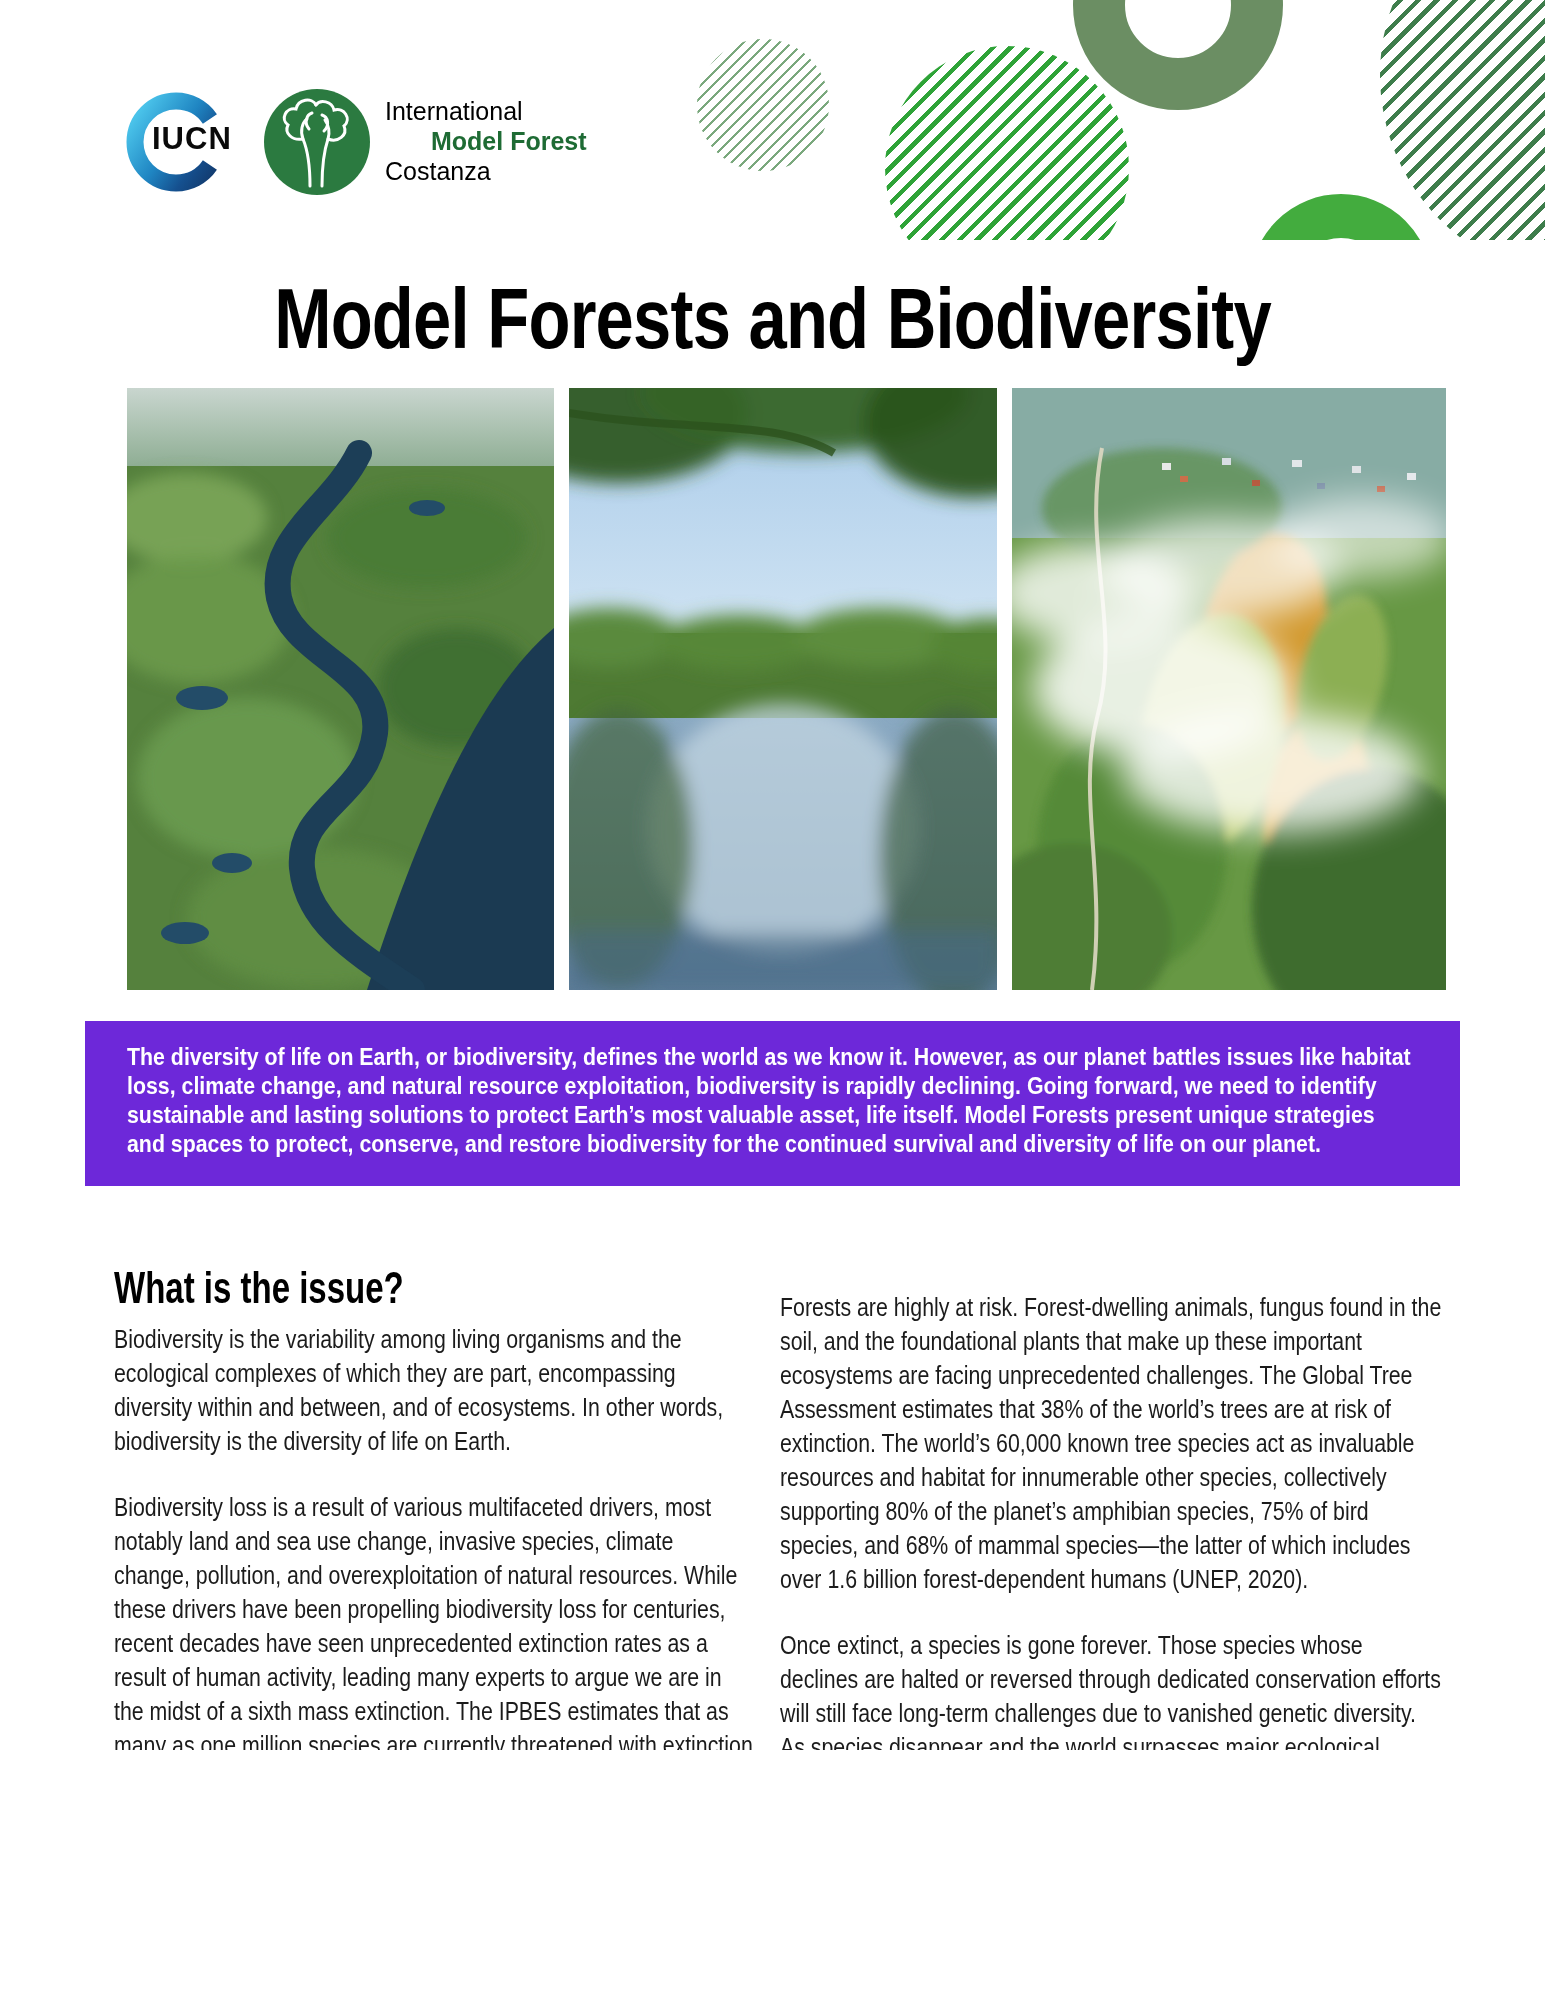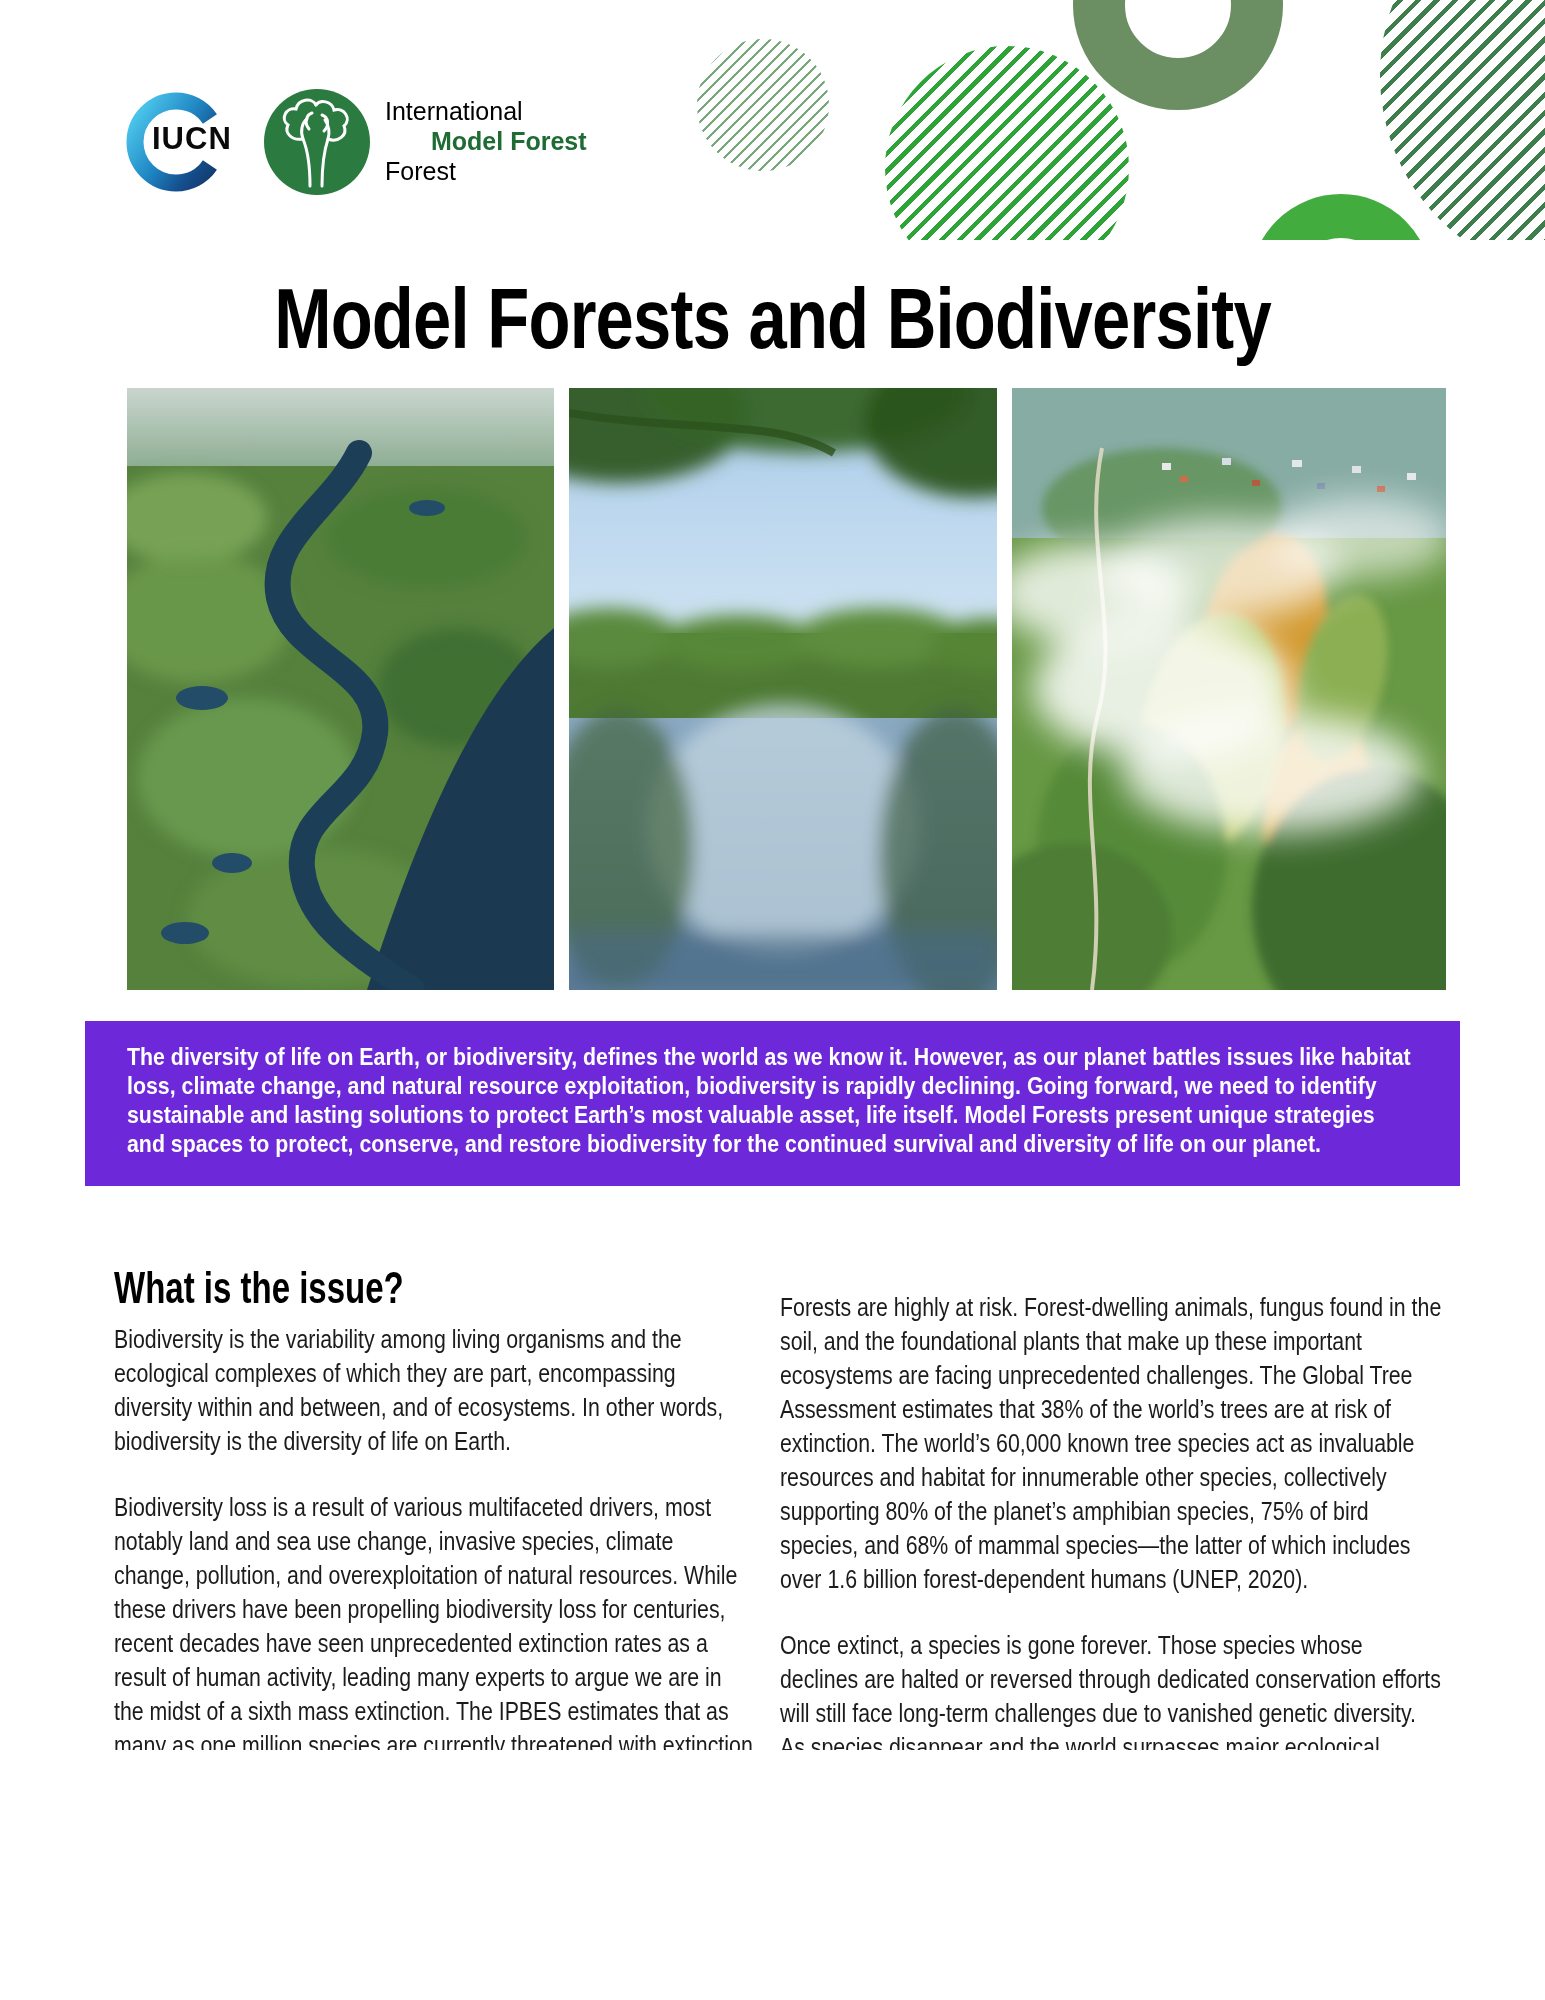--- a/index.html
+++ b/index.html
@@ -118,21 +118,21 @@
         <path d="M58,97 C58,77 60,62 64,50 C66,44 65,36 61,31"></path>
         <path d="M39,50 C28,52 20,44 24,36 C16,30 22,18 32,20 C34,10 48,8 52,16"></path>
         <path d="M64,50 C74,54 84,46 80,37 C88,30 80,18 70,21 C68,12 56,10 52,16"></path>
         <path d="M45,40 C40,34 42,26 48,24"></path>
         <path d="M60,42 C66,36 64,28 58,26"></path>
       </g>
     </svg>
     <div class="imfn-words">
       <div class="imfn-l1">International</div>
       <div class="imfn-l2">Model Forest</div>
-      <div class="imfn-l3">Forest</div>
+      <div class="imfn-l3">Costanza</div>
     </div>
   </div>
 
   <h1 class="page-title">Model Forests and Biodiversity</h1>
 
   <div class="photo photo-1">
     <svg viewBox="0 0 427 602" preserveAspectRatio="none">
       <defs>
         <filter id="b1" x="-40%" y="-40%" width="180%" height="180%">
             <feGaussianBlur stdDeviation="8"></feGaussianBlur>

